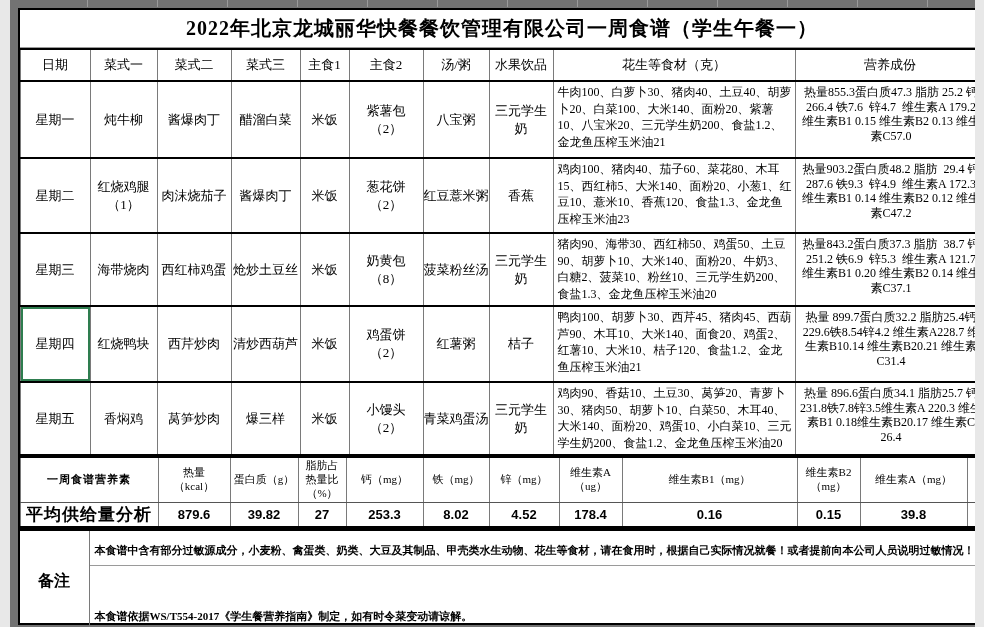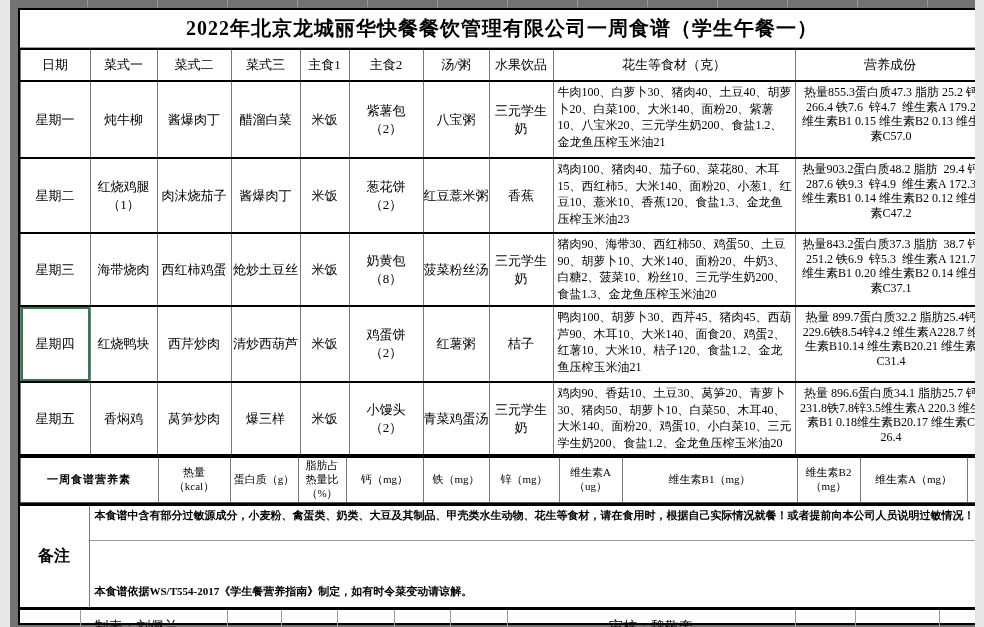--- a/index.html
+++ b/index.html
@@ -43,21 +43,21 @@
   .summary tr.s-vals td { height:22px; border-top:1px solid #555; }
   .summary td.big { font-size:17px; font-weight:bold; letter-spacing:1px; white-space:nowrap; }
   .summary tr.s-vals td.num { font-family:"Liberation Sans","DejaVu Sans",sans-serif;
     font-size:13px; font-weight:bold; }
 
   .remarks { display:flex; border-top:3px solid #000; }
   .remark-label { width:70px; box-sizing:border-box; border-right:1px solid #7a7a7a;
     display:flex; align-items:center; justify-content:center; font-size:16px; font-weight:bold; }
   .remark-body { flex:1; min-width:0; }
   .remark-line1 { height:35px; border-bottom:1px solid #9a9a9a; font-size:11px; font-weight:600;
-    line-height:1.5; padding:1px 4px 0 5px; box-sizing:border-box; overflow:hidden; }
+    line-height:1.5; padding:11px 4px 0 5px; box-sizing:border-box; overflow:hidden; }
   .remark-line2 { height:16px; font-size:11px; font-weight:600; line-height:16px; padding:0 4px 8px 5px;margin-top:42px; }
 
   .footer-row { display:flex; border-top:3px solid #000; height:34px; }
   .footer-row .fcell { box-sizing:border-box; border-right:1px solid #9a9a9a; height:100%;
     display:flex; align-items:center; font-size:14px; }
   .footer-row .fcell:last-child { border-right:none; }
   .f-left { padding-left:14px; }
   .f-center { justify-content:center; }
 </style>
 </head>
@@ -207,20 +207,34 @@
         <td>铁（mg）</td>
         <td>锌（mg）</td>
         <td>维生素A
 （ug）</td>
         <td>维生素B1（mg）</td>
         <td>维生素B2
 （mg）</td>
         <td>维生素A（mg）</td>
         <td></td>
       </tr>
+      <tr class="s-vals">
+        <td class="big">平均供给量分析</td>
+        <td class="num">879.6</td>
+        <td class="num">39.82</td>
+        <td class="num">27</td>
+        <td class="num">253.3</td>
+        <td class="num">8.02</td>
+        <td class="num">4.52</td>
+        <td class="num">178.4</td>
+        <td class="num">0.16</td>
+        <td class="num">0.15</td>
+        <td class="num">39.8</td>
+        <td></td>
+      </tr>
     </tbody>
       </table>
 
     <div class="remarks">
       <div class="remark-label">备注</div>
       <div class="remark-body">
         <div class="remark-line1">本食谱中含有部分过敏源成分，小麦粉、禽蛋类、奶类、大豆及其制品、甲壳类水生动物、花生等食材，请在食用时，根据自己实际情况就餐！或者提前向本公司人员说明过敏情况！</div>
         <div class="remark-line2">本食谱依据WS/T554-2017《学生餐营养指南》制定，如有时令菜变动请谅解。</div>
       </div>
     </div>

